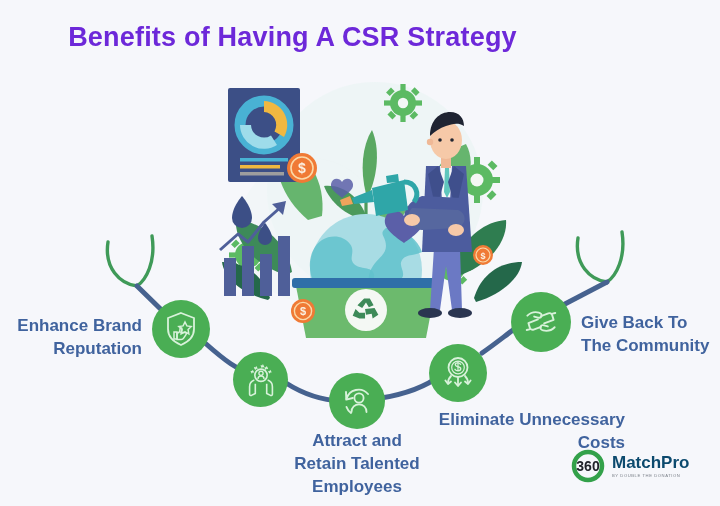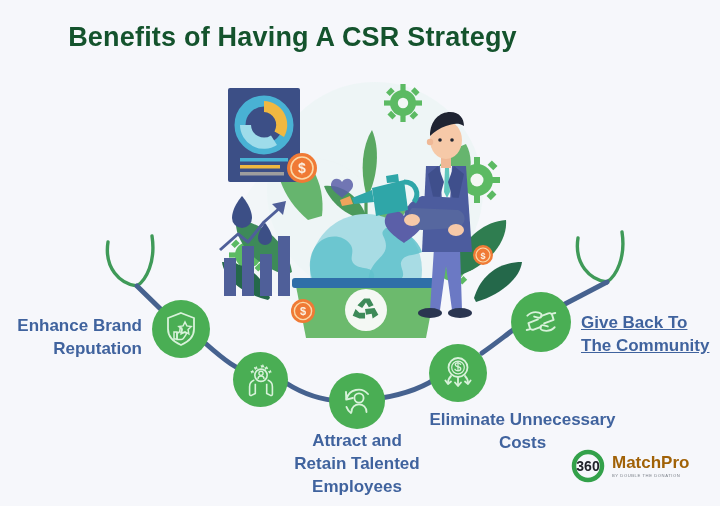--- a/index.html
+++ b/index.html
@@ -23,21 +23,21 @@
   
   #title {
     position: absolute;
     top: 22px;
     left: 0;
     width: 585px;
     text-align: center;
     font-size: 27px;
     font-weight: bold;
     letter-spacing: 0.2px;
-    color: #14532d;
+    color: #6d28d9;
     font-family: "Liberation Sans", sans-serif;
   }
   
   #illustration {
     position: absolute;
     left: 190px;
     top: 70px;
     width: 360px;
     height: 270px;
   }
@@ -76,22 +76,22 @@
   
   #node-0 { left: 152px; top: 300px; width: 58px;  height: 58px; }
   #node-1 { left: 233px; top: 352px; width: 55px;  height: 55px; }
   #node-2 { left: 329px; top: 373px; width: 56px;  height: 56px; }
   #node-3 { left: 429px; top: 344px; width: 58px;  height: 58px; }
   #node-4 { left: 511px; top: 292px; width: 60px;  height: 60px; }
 
   #label-0 { left: 10px;  top: 315px; width: 132px; }
   #label-1 { left: 150px; top: 409px; width: 222px; }
   #label-2 { left: 277px; top: 430px; width: 160px; }
-  #label-3 { left: 420px; top: 409px; width: 205px; }
-  #label-4 { left: 581px; top: 312px; width: 135px; text-decoration: underline; }
+  #label-3 { left: 420px; top: 409px; width: 205px; text-align: right; }
+  #label-4 { left: 581px; top: 312px; width: 135px; }
 
   
   #logo {
     position: absolute;
     left: 570px;
     top: 446px;
     width: 140px;
     height: 40px;
     display: flex;
     align-items: center;
@@ -111,21 +111,21 @@
     justify-content: center;
     font-size: 14px;
     font-weight: bold;
     color: #20222a;
     font-family: "Liberation Sans", sans-serif;
   }
   #logo-text { margin-left: 6px; }
   #logo-name {
     font-size: 17px;
     font-weight: bold;
-    color: #a16207;
+    color: #0c4a6e;
     line-height: 1;
     font-family: "Liberation Sans", sans-serif;
   }
   #logo-tag {
     font-size: 4.2px;
     letter-spacing: 0.55px;
     color: #7b8089;
     margin-top: 2px;
     font-family: "Liberation Sans", sans-serif;
   }

